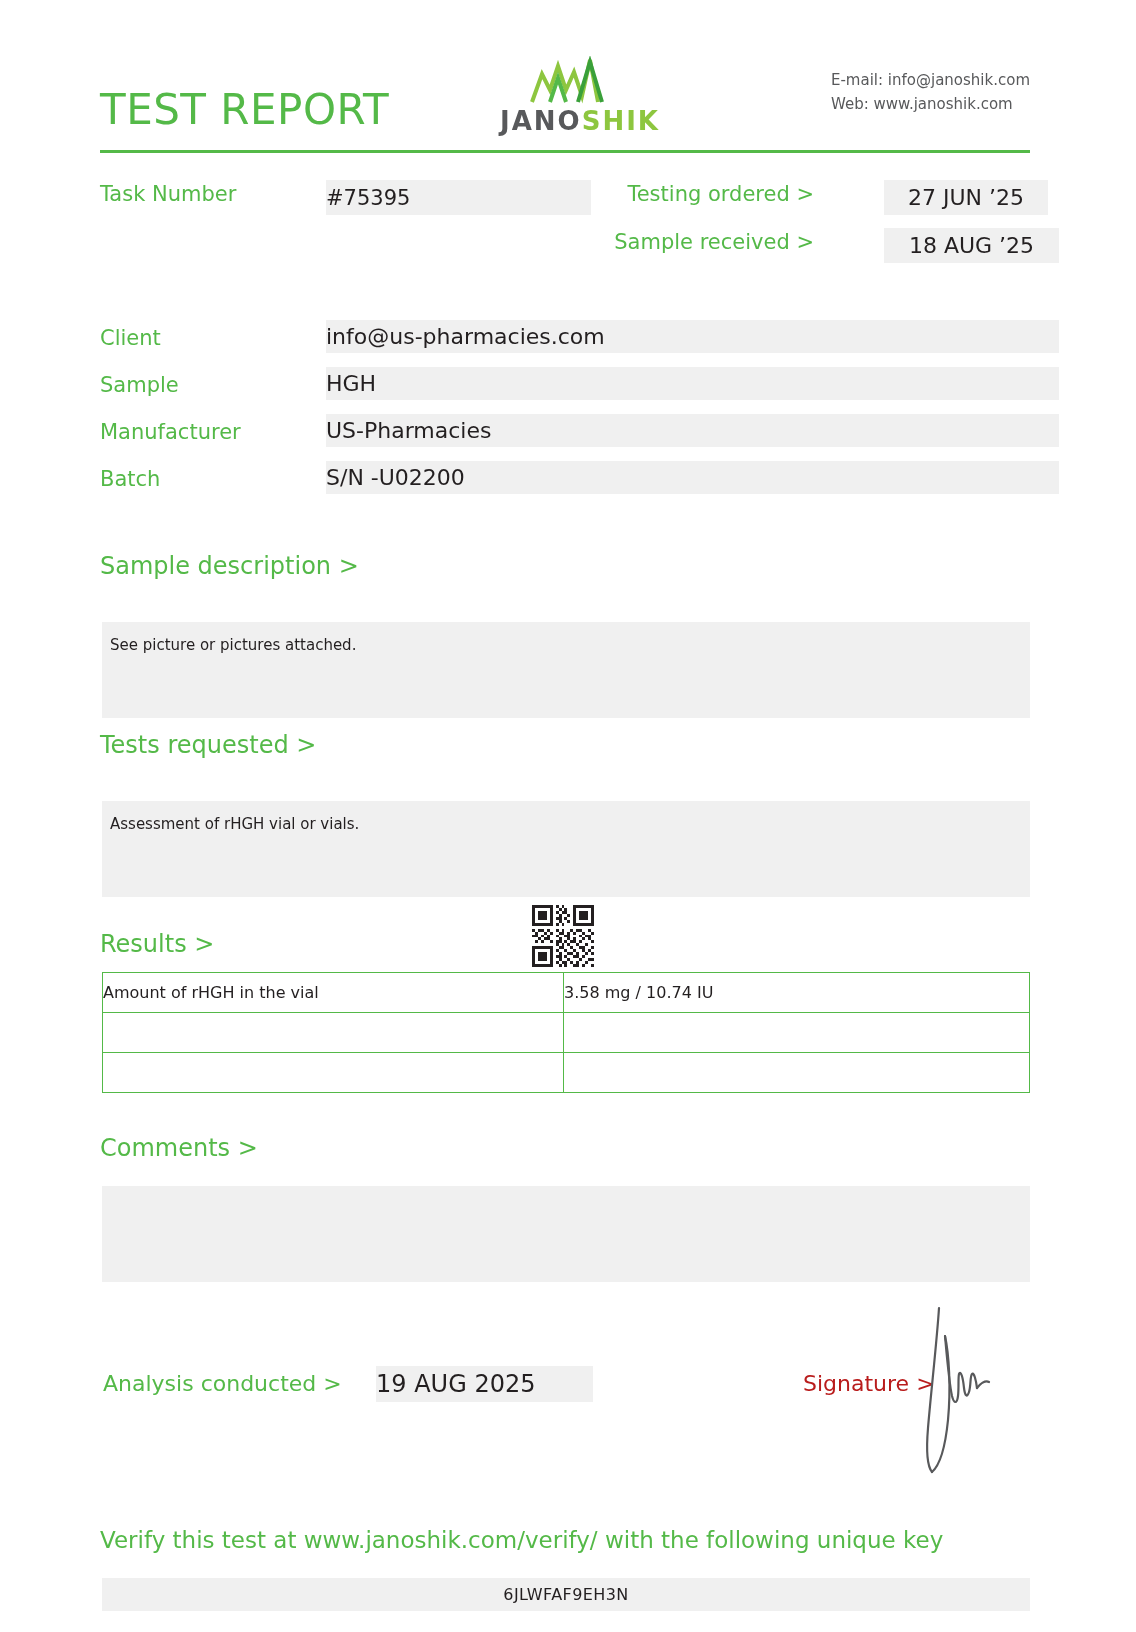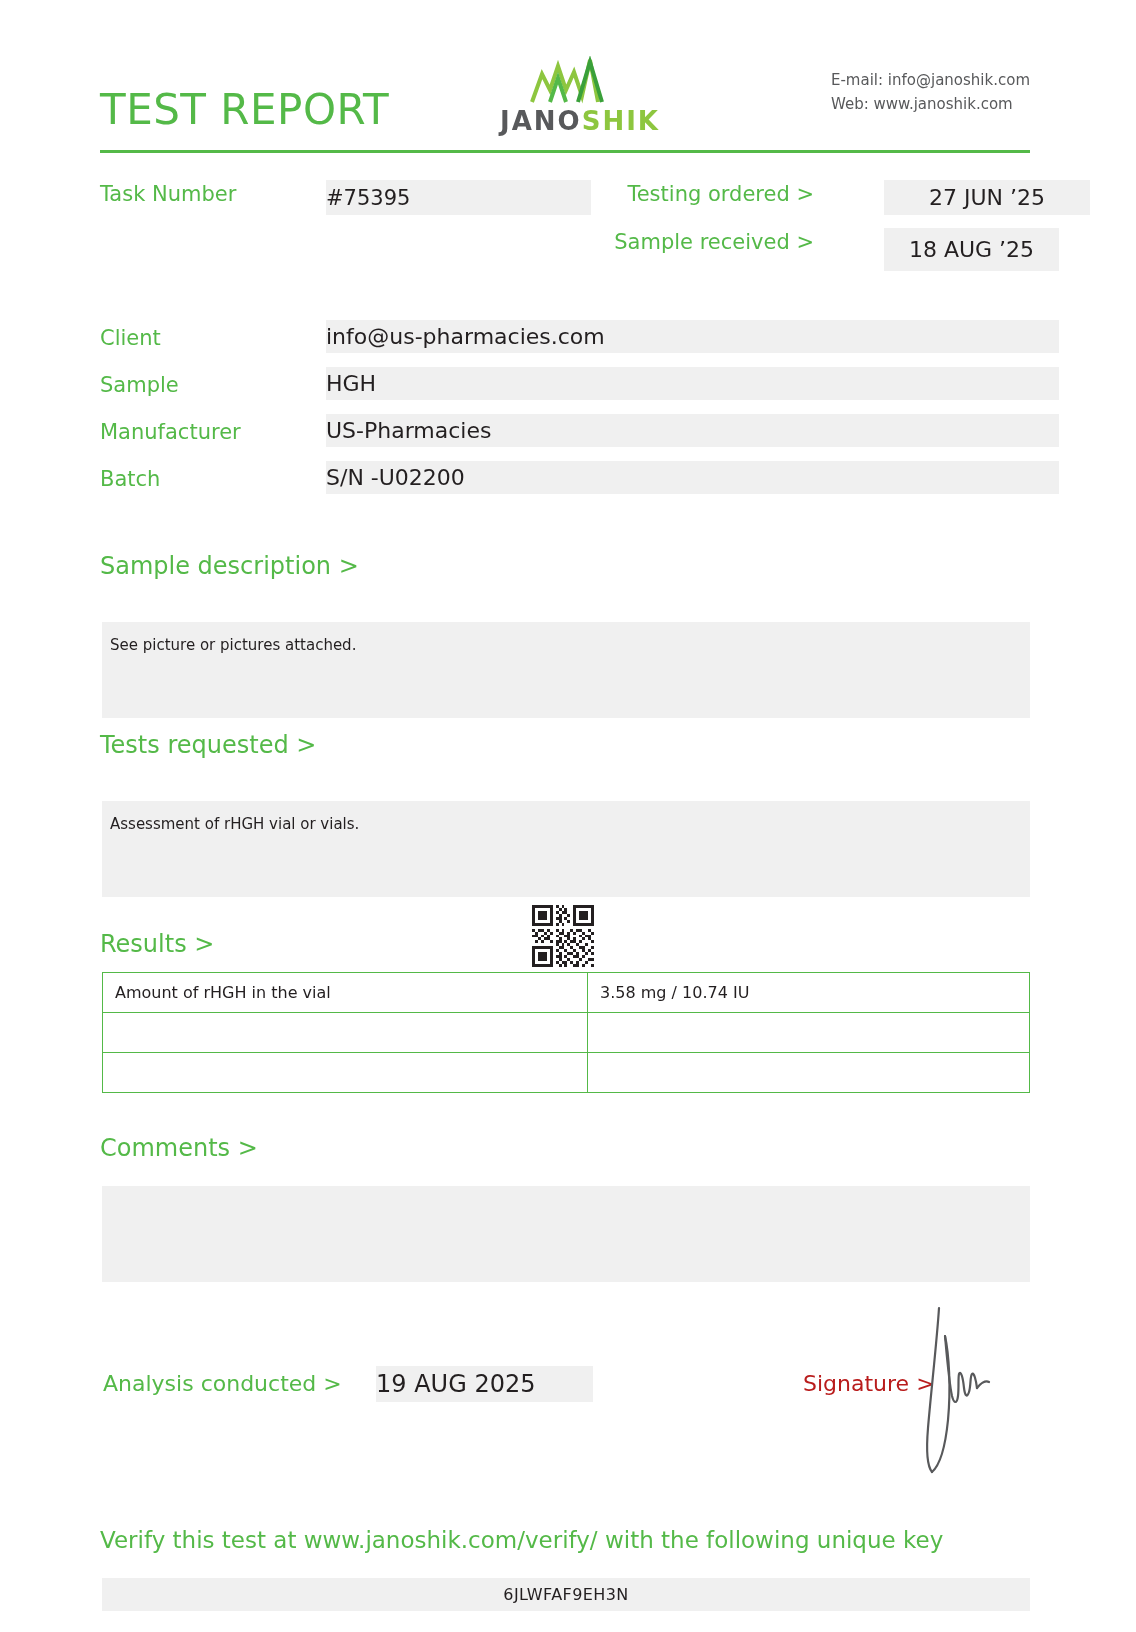--- a/index.html
+++ b/index.html
@@ -112,36 +112,36 @@
   }
   .ordered-label {
     position: absolute;
     right: 322px;
     top: 182px;
   }
   .ordered-value {
     position: absolute;
     left: 855px;
     top: 180px;
-    width: 206px;
+    width: 164px;
     height: 35px;
     justify-content: center;
     font-size: 22px;
   }
   .received-label {
     position: absolute;
     right: 322px;
     top: 230px;
   }
   .received-value {
     position: absolute;
     left: 855px;
     top: 228px;
     width: 175px;
-    height: 43px;
+    height: 35px;
     justify-content: center;
     font-size: 22px;
   }
 
   
   .info-row-label {
     position: absolute;
     left: 100px;
   }
   .info-row-value {
@@ -179,21 +179,21 @@
     left: 102px;
     top: 972px;
     width: 928px;
     border-collapse: collapse;
     table-layout: fixed;
   }
   .res-table td {
     border: 1px solid #54b948;
     height: 39px;
     font-size: 16px;
-    padding: 0 12px;
+    padding: 0 0;
     color: #231f20;
   }
   .res-table td.c1 { width: 460px; }
 
   .qr {
     position: absolute;
     left: 525px;
     top: 905px;
     width: 76px;
     height: 62px;

